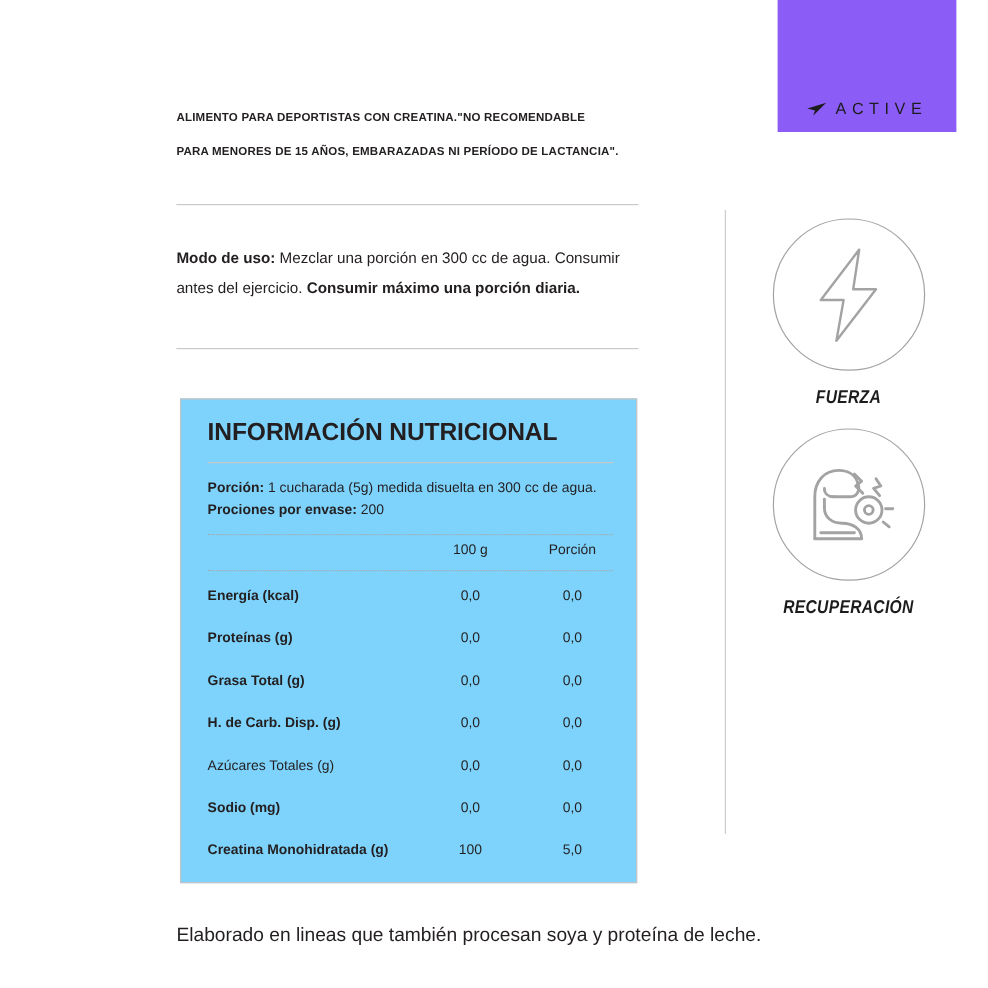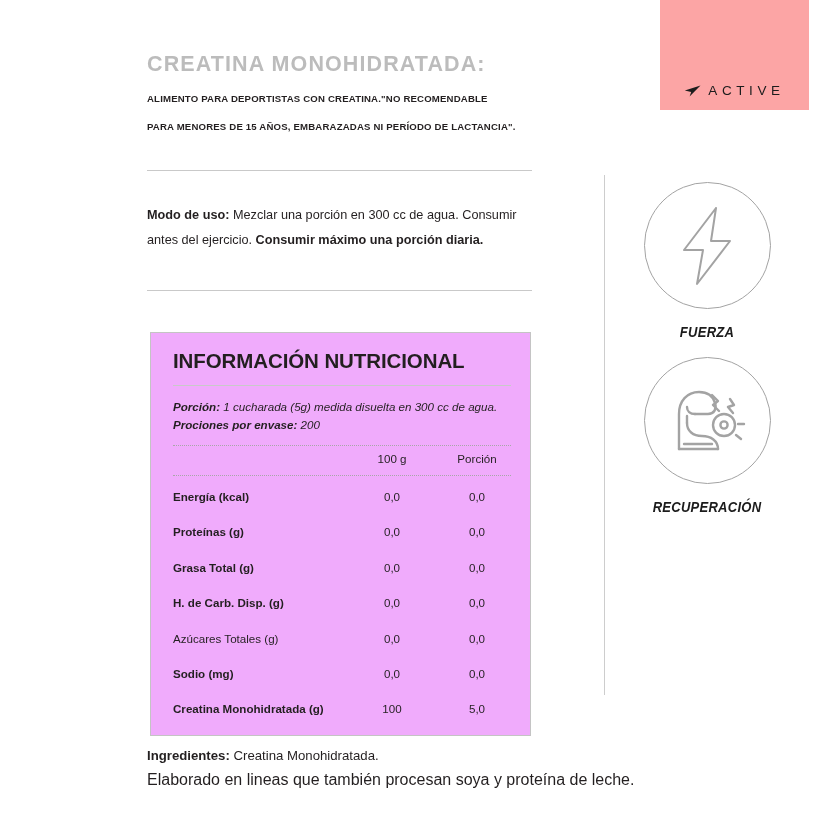--- a/index.html
+++ b/index.html
@@ -67,21 +67,21 @@
   .usage b { font-weight: bold; }
 
   
   .nutri-box {
     position: absolute;
     left: 150px;
     top: 332px;
     width: 381px;
     height: 404px;
     border: 1.5px solid #c4c4c4;
-    background: #f0abfc;
+    background: #7dd3fc;
   }
 
   .nutri-title {
     position: absolute;
     left: 22px;
     top: 16px;
     font-size: 20.5px;
     font-weight: bold;
     letter-spacing: -0.1px;
     color: #231f20;
@@ -97,21 +97,20 @@
     background: #c9c9c9;
   }
 
   .portion-block {
     position: absolute;
     left: 22px;
     top: 65px;
     width: 340px;
     font-size: 11.6px;
     line-height: 1.52;
-    font-style: italic;
   }
   .portion-block b { font-weight: bold; }
 
   .dotted {
     position: absolute;
     left: 22px;
     width: 338px;
     border-top: 1.6px dotted #a8a8a8;
     height: 0;
   }
@@ -197,22 +196,21 @@
     width: 219px;
     height: 823px;
   }
 
   .logo-box {
     position: absolute;
     left: 44px;
     top: 0;
     width: 149px;
     height: 110px;
-    background: #fca5a5;
-    margin-left: 12px;
+    background: #8b5cf6;
   }
   .logo-inner {
     position: absolute;
     left: 0;
     bottom: 12px;
     width: 100%;
     display: flex;
     align-items: center;
     justify-content: center;
     gap: 7px;
@@ -258,21 +256,20 @@
     letter-spacing: 0.3px;
     color: #1c1c1c;
     transform: scaleX(0.84);
   }
 </style>
 </head>
 <body>
 
 <div class="left-col">
 
-  <div class="product-title">CREATINA MONOHIDRATADA:</div>
 
   <div class="legal-line legal-line-1">ALIMENTO PARA DEPORTISTAS CON CREATINA."NO RECOMENDABLE</div>
   <div class="legal-line legal-line-2">PARA MENORES DE 15 AÑOS, EMBARAZADAS NI PERÍODO DE LACTANCIA".</div>
 
   <div class="rule rule-top"></div>
 
   <div class="usage">
     <b>Modo de uso:</b><span> Mezclar una porción en 300 cc de agua. Consumir antes del ejercicio. </span><b>Consumir máximo una porción diaria.</b>
   </div>
 
@@ -330,23 +327,20 @@
           <div class="nval nval-b">0,0</div>
         </div>
         <div class="nrow">
           <div class="nlabel">Creatina Monohidratada (g)</div>
           <div class="nval nval-a">100</div>
           <div class="nval nval-b">5,0</div>
         </div>
       </div>
   </div>
 
-  <div class="ingredients">
-    <b>Ingredientes:</b><span> Creatina Monohidratada.</span>
-  </div>
 
   <div class="elaborado">Elaborado en lineas que también procesan soya y proteína de leche.</div>
 </div>
 
 <div class="v-divider"></div>
 
 <div class="right-col">
 
   <div class="logo-box">
     <div class="logo-inner">

